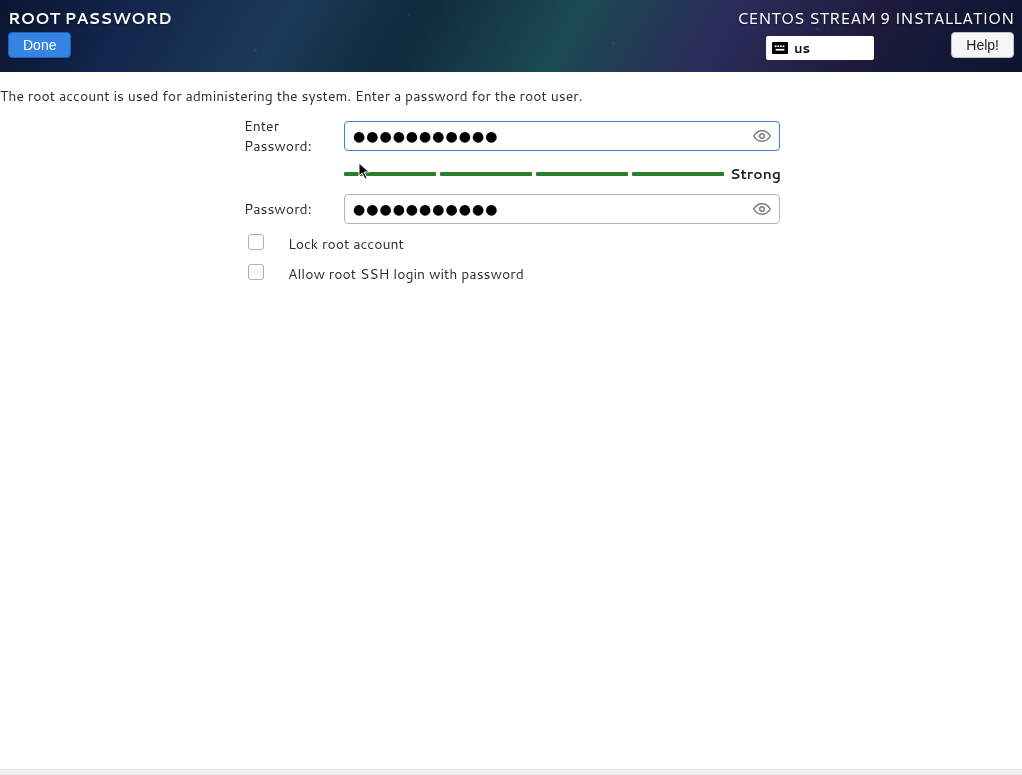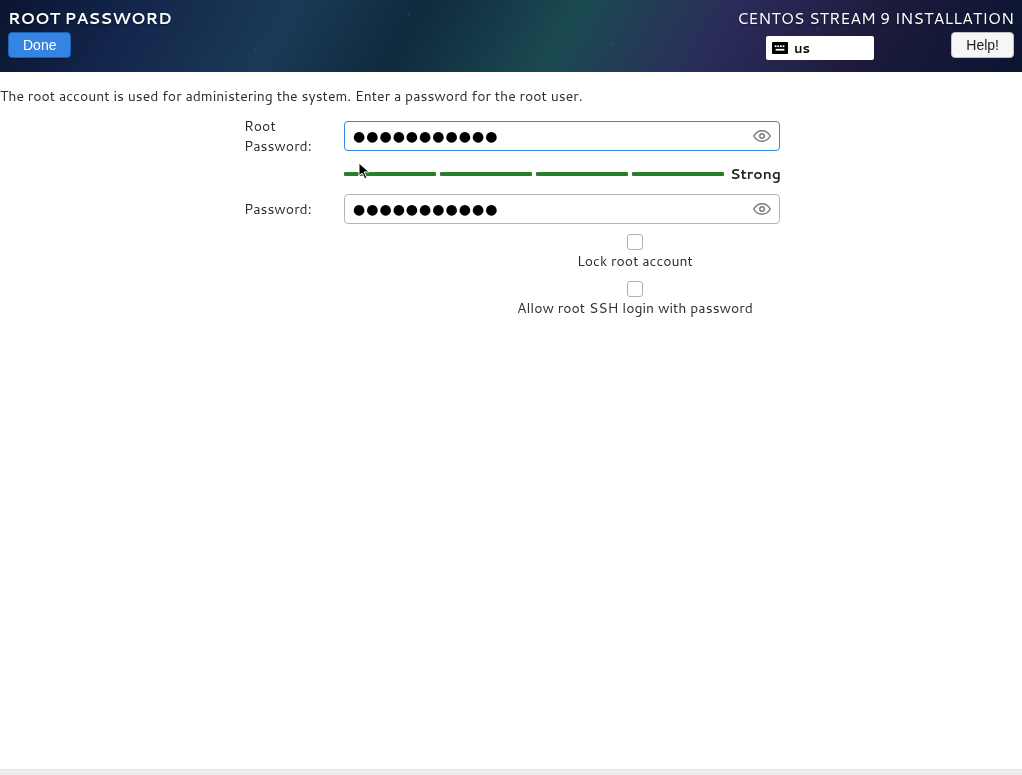--- a/index.html
+++ b/index.html
@@ -149,25 +149,24 @@
     .strength-bar{
       display:flex; gap:4px;
     }
     .seg{
       height:4px; width:92px;
       background:#2a7d2a;
       border-radius:1px;
     }
     .strength-label{ font-weight:700; color:#222; }
     .checkrow{
-      display:flex;align-items:center;
+      display:flex;align-items:flex-start;
       margin-left: 248px;
       margin-top: 10px;
-      gap:1px;
-      flex-direction:column;
+      gap:24px;
     }
     .chkbox{
       width:16px;height:16px;
       border:1px solid #b0b0b0;
       border-radius:3px;
       background:#fff;
       cursor:pointer;
     }
     .chklabel{ color:#2e2e2e; cursor:pointer; }
     .cursor{
@@ -202,21 +201,21 @@
         </svg>
     </span>
     <span class="kb-label">us</span>
   </div>
 </div>
 
 <div class="content">
   <div class="intro">The root account is used for administering the system.  Enter a password for the root user.</div>
 
   <div class="formrow">
-    <div class="label">Root Password:</div>
+    <div class="label">Enter Password:</div>
     <div class="pwfield-wrap">
       <input class="pwfield" type="text" value="●●●●●●●●●●●" style="">
       <span class="eye-icon">
         <svg viewBox="0 0 24 24" width="18" height="18" fill="none" stroke="#7a7a7a" stroke-width="2">
             <path d="M1 12s4-7 11-7 11 7 11 7-4 7-11 7S1 12 1 12z"></path>
             <circle cx="12" cy="12" r="3"></circle>
           </svg>
       </span>
     </div>
   </div>

